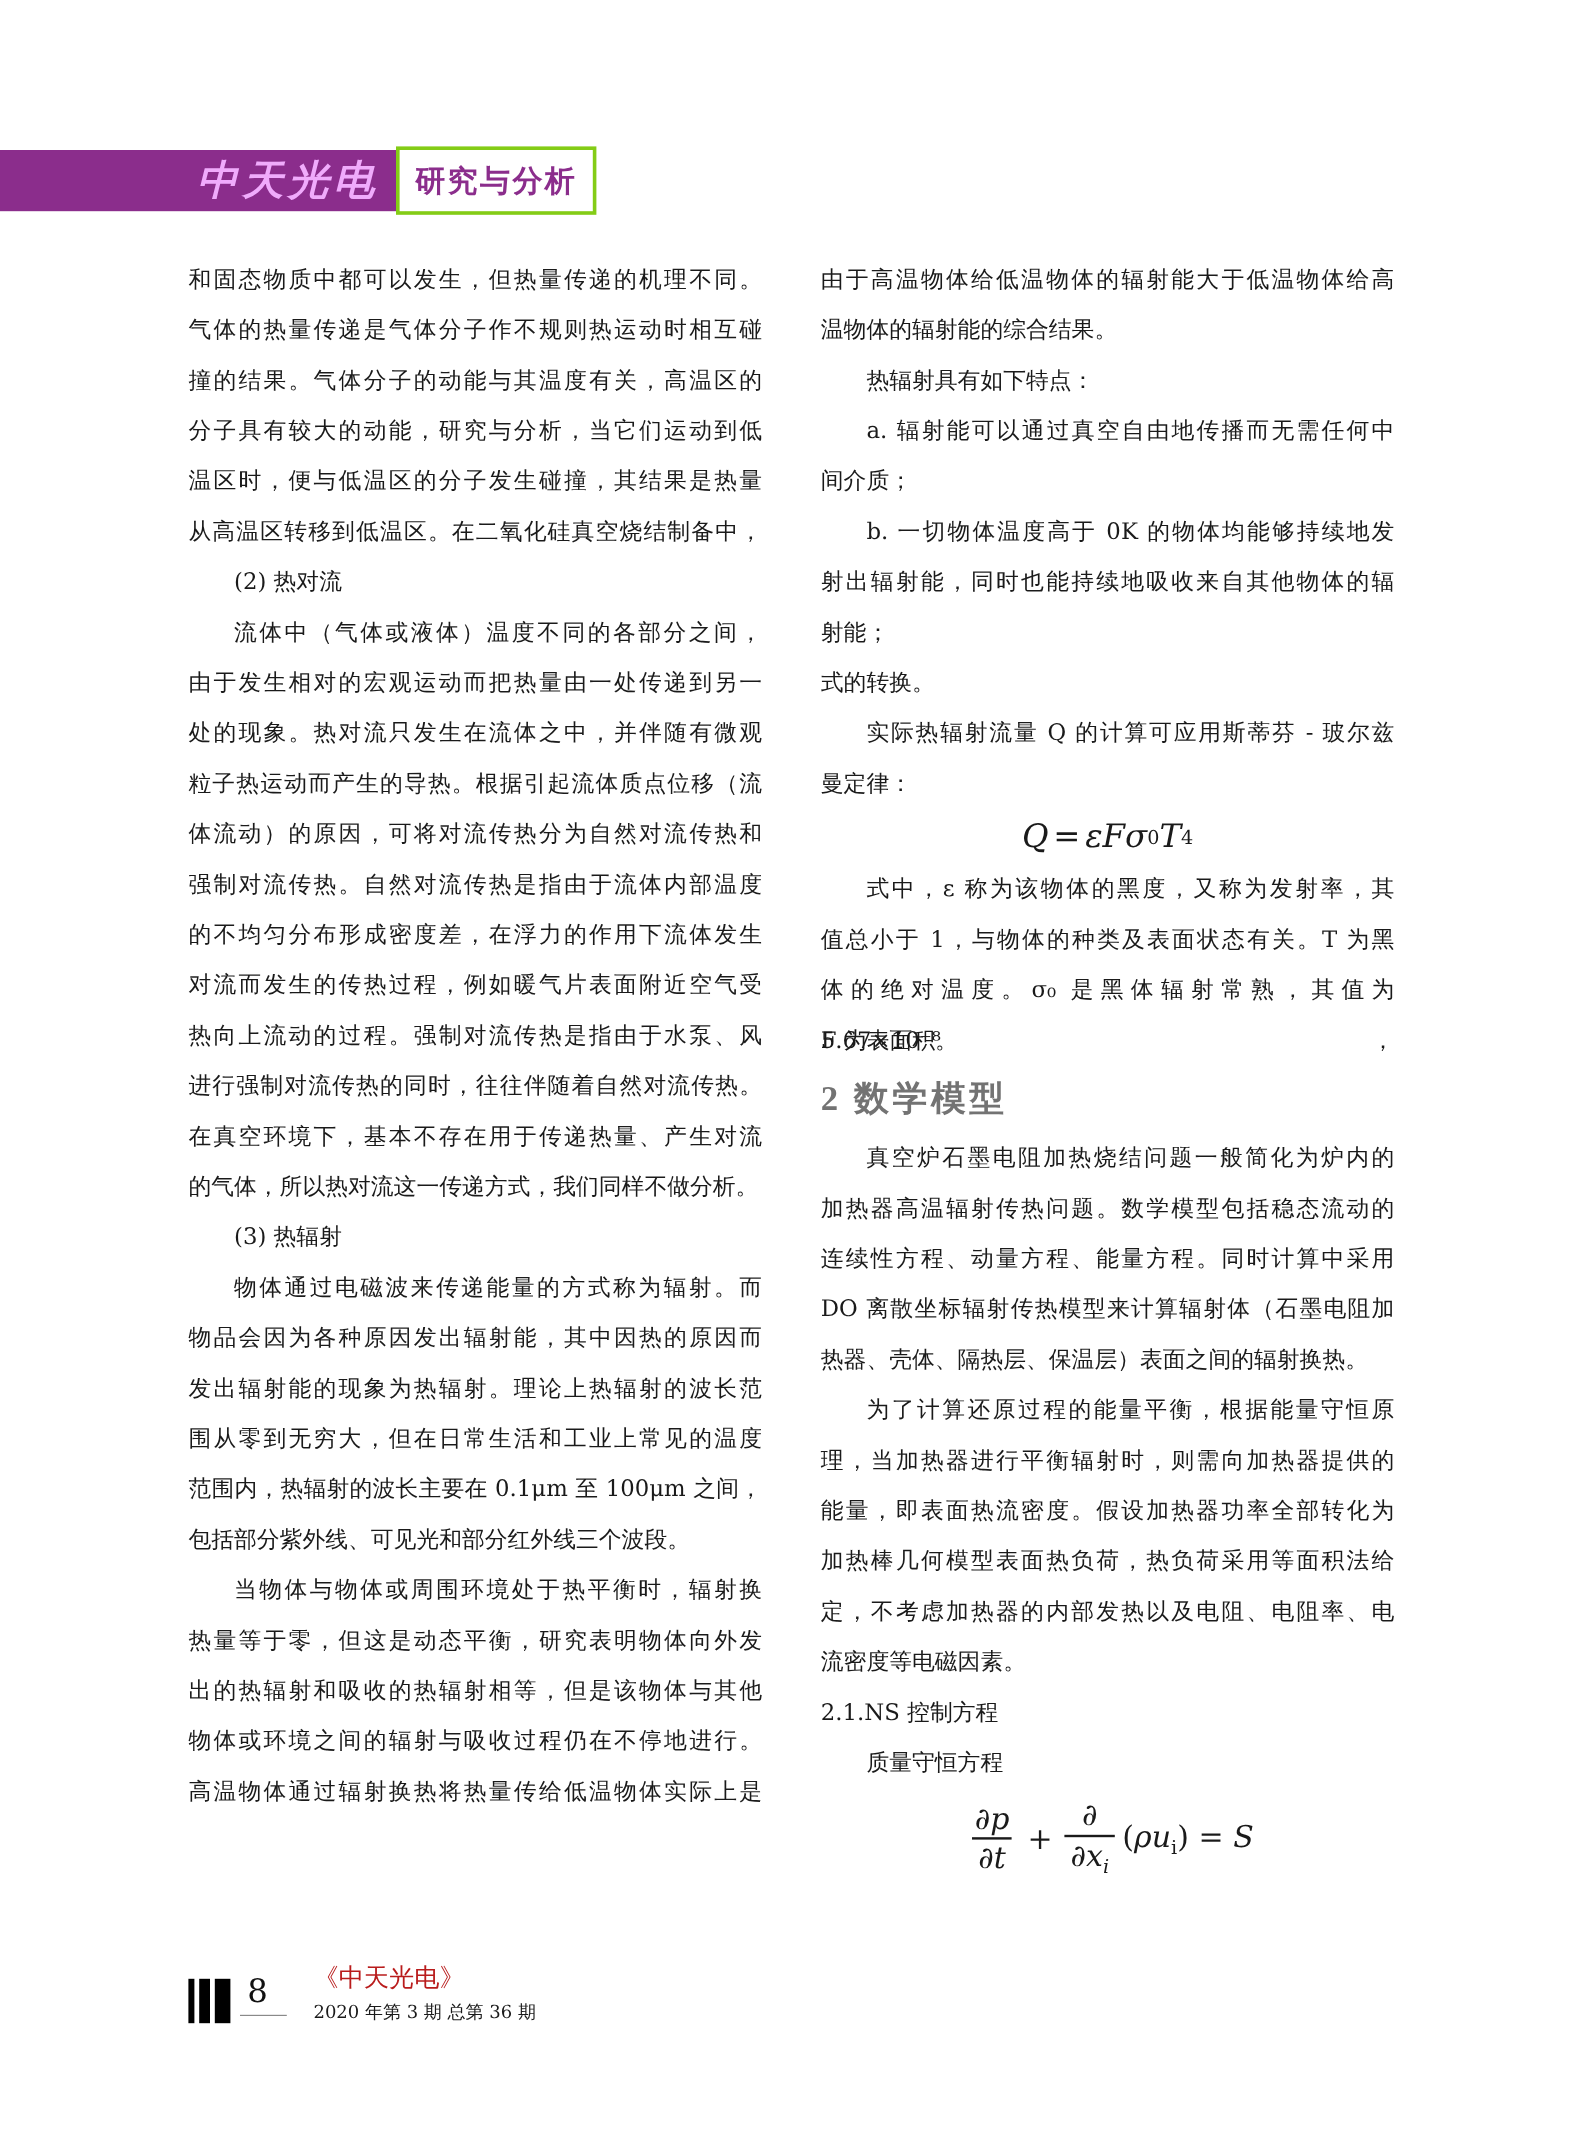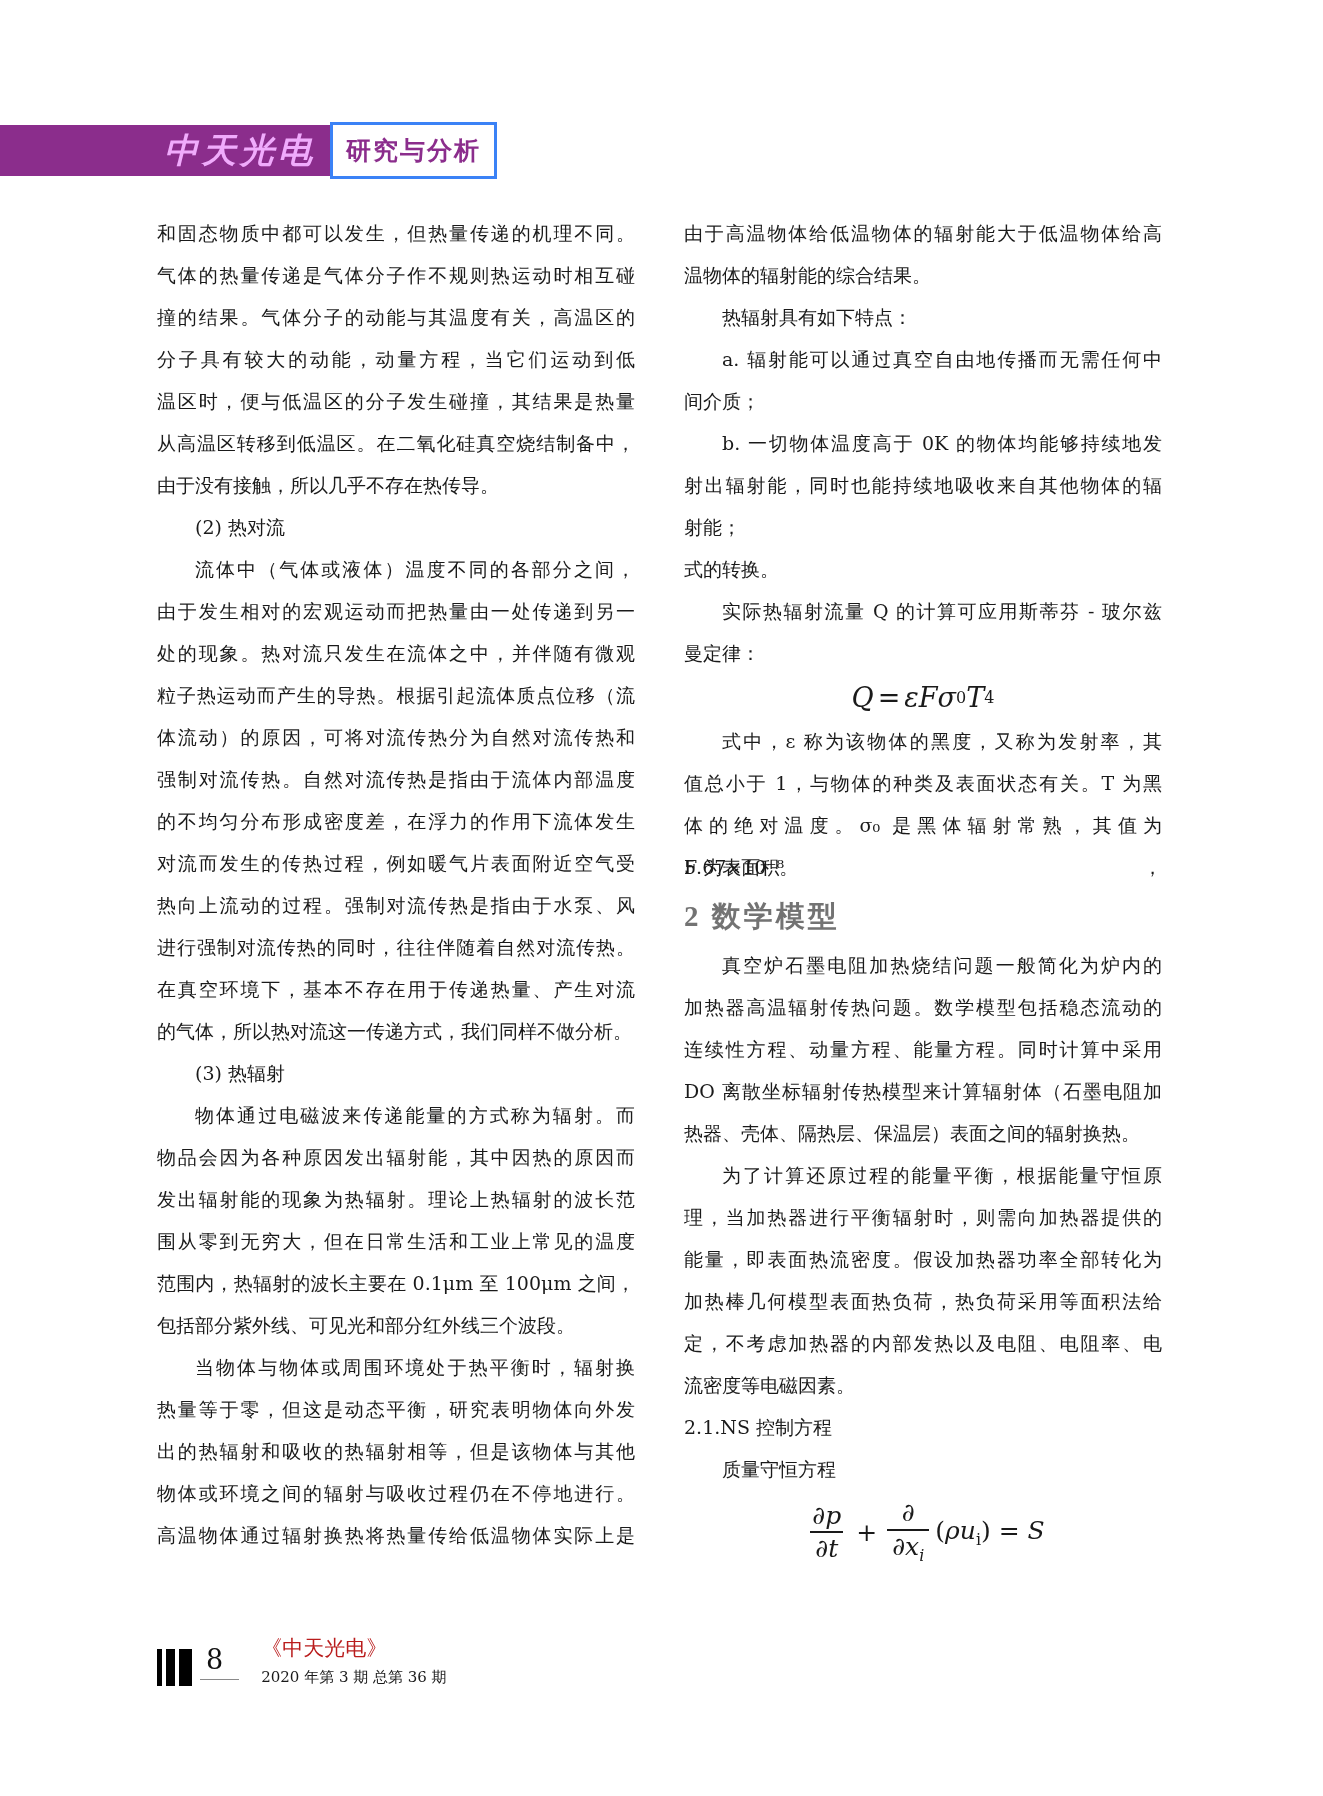--- a/index.html
+++ b/index.html
@@ -32,21 +32,21 @@
     font-weight: bold;
     font-style: italic;
     letter-spacing: 4px;
     font-family: "DejaVu Serif", serif;
   }
   .tag-box {
     position: absolute;
     left: 330px; top: 122px;
     width: 167px; height: 57px;
     background: #ffffff;
-    border: 3px solid #3b82f6;
+    border: 3px solid #84cc16;
     display: flex;
     align-items: center;
     justify-content: center;
   }
   .tag-label {
     color: #8b2d8c;
     font-size: 25px;
     font-weight: bold;
     letter-spacing: 2px;
     font-family: "DejaVu Sans", "Liberation Sans", sans-serif;
@@ -165,24 +165,23 @@
     <span class="brand">中天光电</span>
   </div>
   <div class="tag-box">
     <span class="tag-label">研究与分析</span>
   </div>
 
   <div class="col col-left" id="left-col">
       <div class="tline just">和固态物质中都可以发生，但热量传递的机理不同。</div>
       <div class="tline just">气体的热量传递是气体分子作不规则热运动时相互碰</div>
       <div class="tline just">撞的结果。气体分子的动能与其温度有关，高温区的</div>
-      <div class="tline just">分子具有较大的动能，动量方程，当它们运动到低</div>
+      <div class="tline just">分子具有较大的动能，研究与分析，当它们运动到低</div>
       <div class="tline just">温区时，便与低温区的分子发生碰撞，其结果是热量</div>
       <div class="tline just">从高温区转移到低温区。在二氧化硅真空烧结制备中，</div>
-      <div class="tline">由于没有接触，所以几乎不存在热传导。</div>
       <div class="tline indent">(2) 热对流</div>
       <div class="tline indent just">流体中（气体或液体）温度不同的各部分之间，</div>
       <div class="tline just">由于发生相对的宏观运动而把热量由一处传递到另一</div>
       <div class="tline just">处的现象。热对流只发生在流体之中，并伴随有微观</div>
       <div class="tline just">粒子热运动而产生的导热。根据引起流体质点位移（流</div>
       <div class="tline just">体流动）的原因，可将对流传热分为自然对流传热和</div>
       <div class="tline just">强制对流传热。自然对流传热是指由于流体内部温度</div>
       <div class="tline just">的不均匀分布形成密度差，在浮力的作用下流体发生</div>
       <div class="tline just">对流而发生的传热过程，例如暖气片表面附近空气受</div>
       <div class="tline just">热向上流动的过程。强制对流传热是指由于水泵、风</div>

